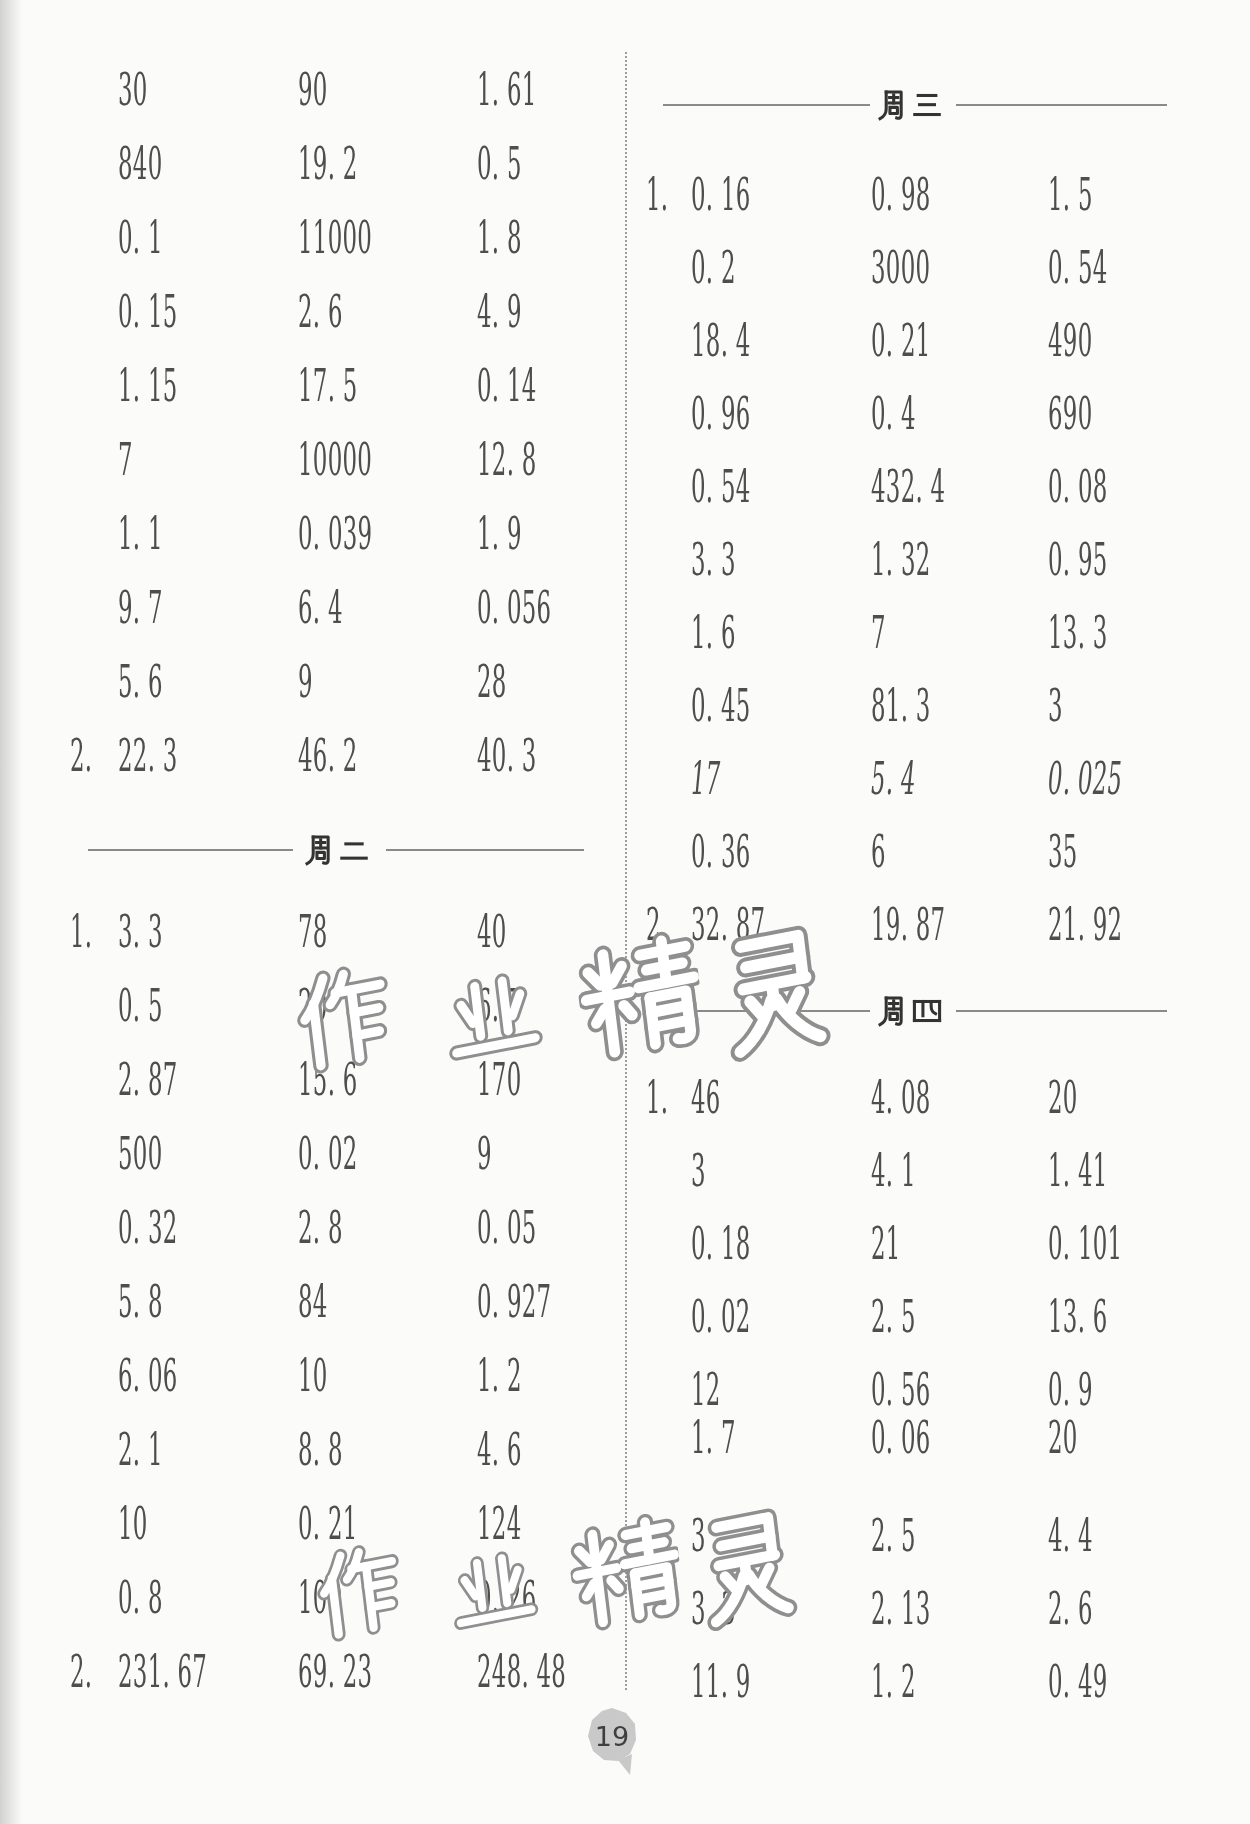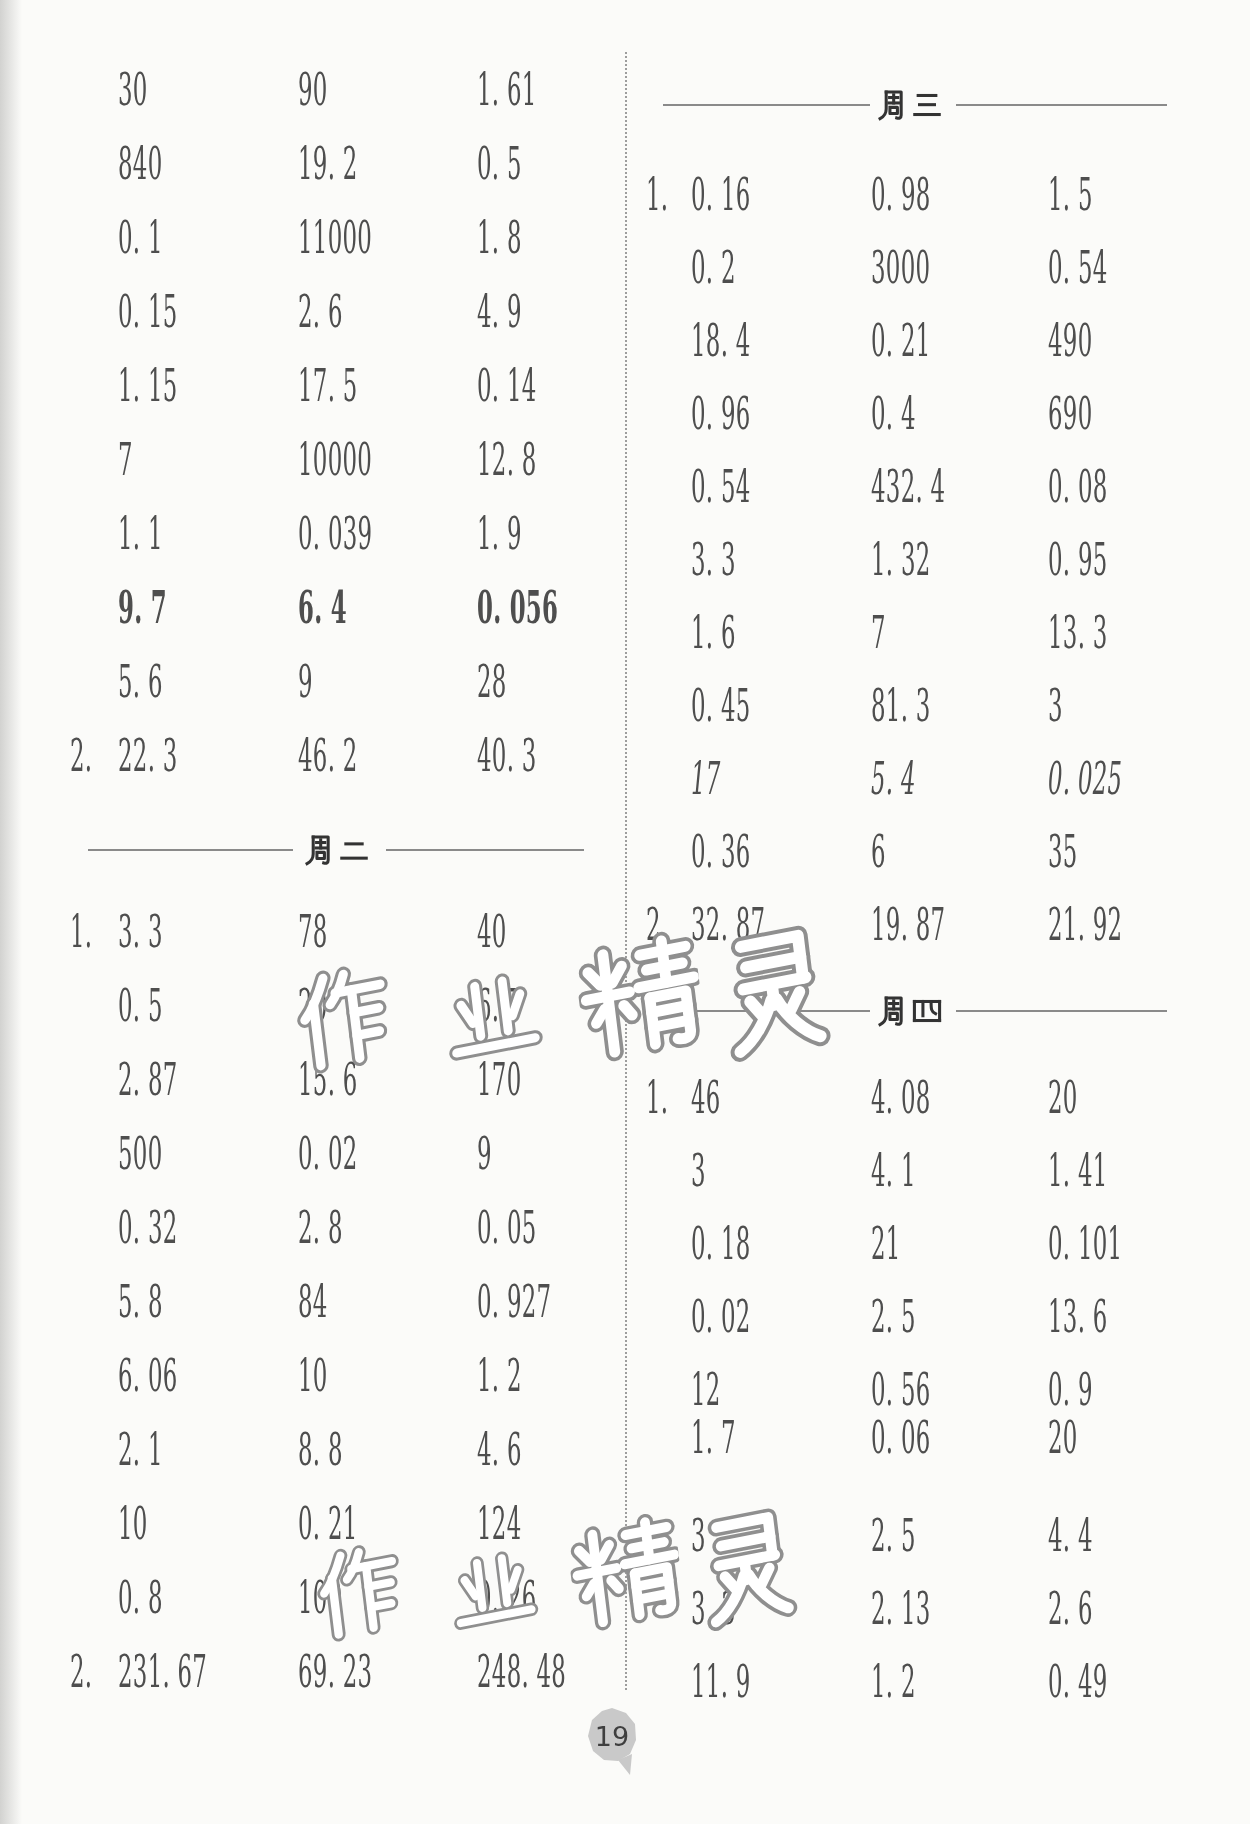--- a/index.html
+++ b/index.html
@@ -75,21 +75,21 @@
       <div class="row" style="top: 423px;">
         <span class="cell" style="left: 118px;">7</span>
         <span class="cell" style="left: 298px;">10000</span>
         <span class="cell" style="left: 477px;">12. 8</span>
       </div>
       <div class="row" style="top: 497px;">
         <span class="cell" style="left: 118px;">1. 1</span>
         <span class="cell" style="left: 298px;">0. 039</span>
         <span class="cell" style="left: 477px;">1. 9</span>
       </div>
-      <div class="row" style="top: 571px; font-weight: bold;">
+      <div class="row" style="top: 571px;">
         <span class="cell" style="left: 118px;">9. 7</span>
         <span class="cell" style="left: 298px;">6. 4</span>
         <span class="cell" style="left: 477px;">0. 056</span>
       </div>
       <div class="row" style="top: 645px;">
         <span class="cell" style="left: 118px;">5. 6</span>
         <span class="cell" style="left: 298px;">9</span>
         <span class="cell" style="left: 477px;">28</span>
       </div>
       <div class="row" style="top: 719px;">

